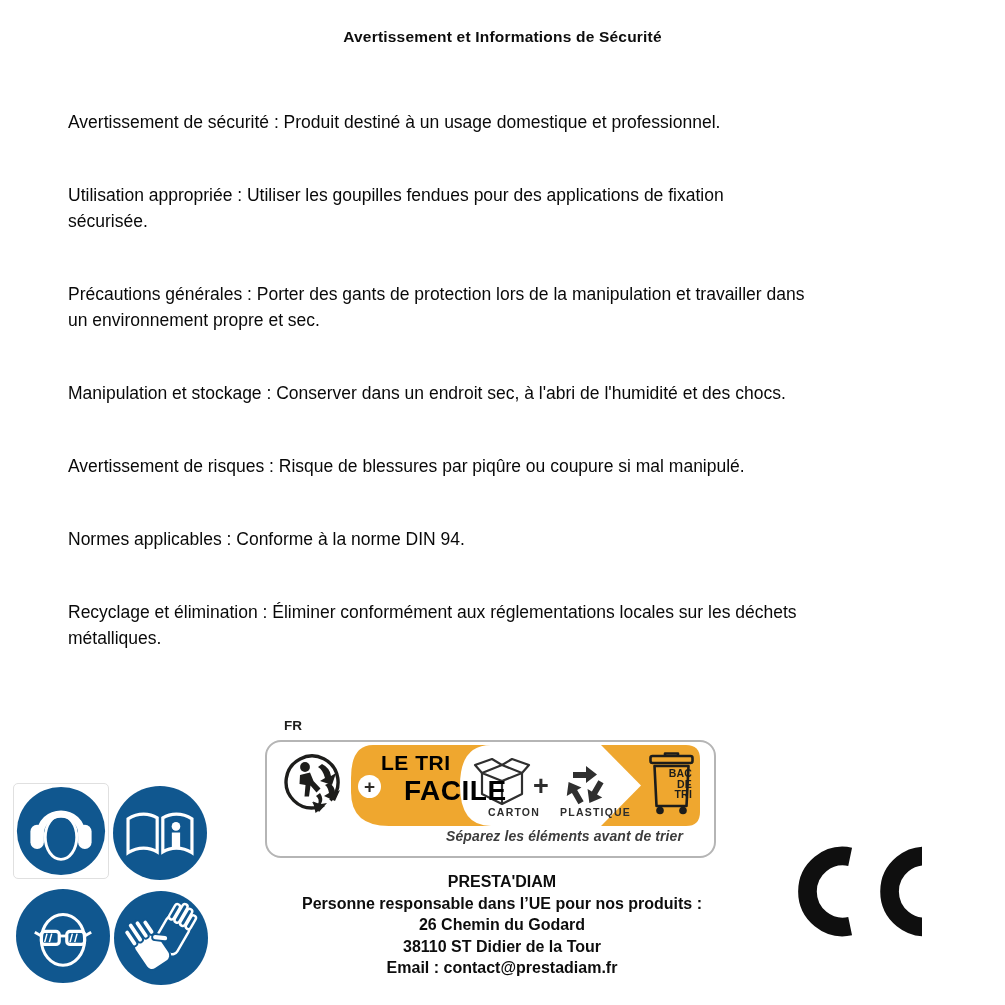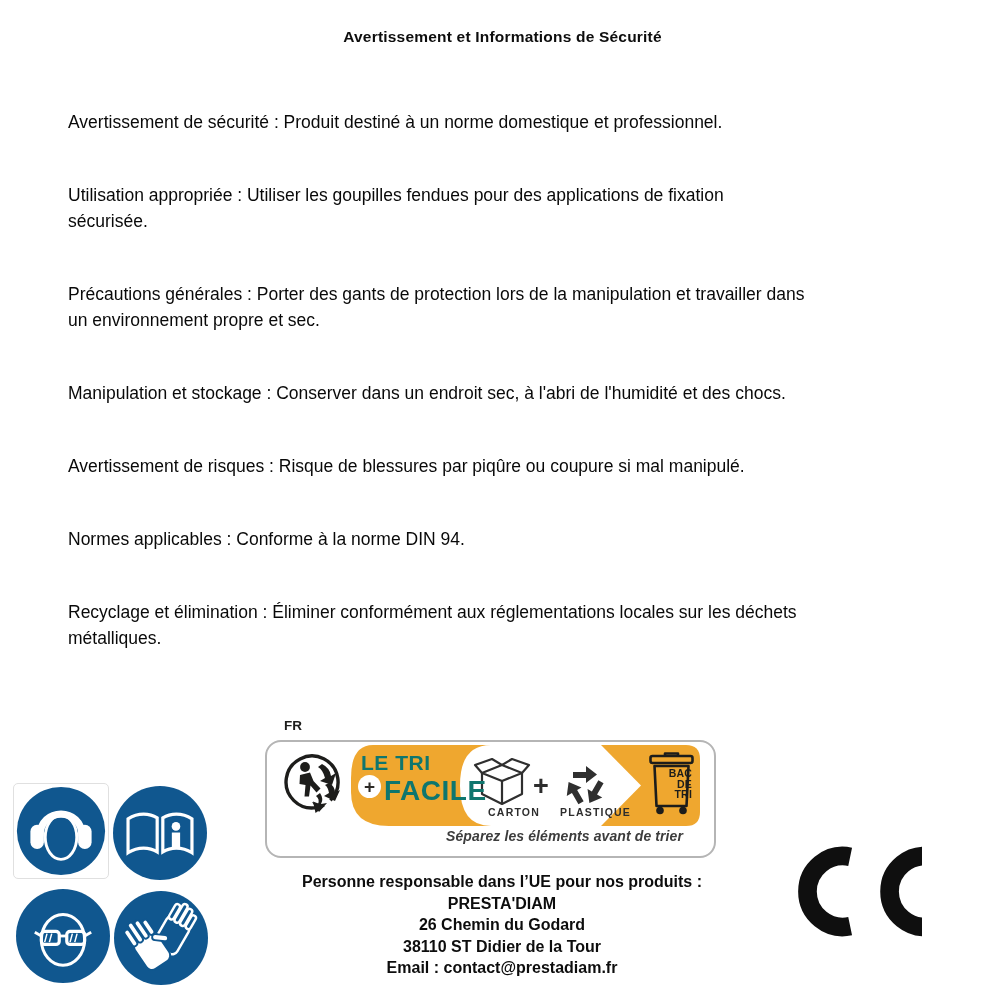--- a/index.html
+++ b/index.html
@@ -15,21 +15,21 @@
   .m-icon{position:absolute;}
   .icon-frame{position:absolute;left:13px;top:783px;width:96px;height:96px;background:#fff;
         border:1px solid #e0e0e0;border-radius:5px;box-sizing:border-box;
         display:flex;align-items:center;justify-content:center;}
 
   
   .fr-code{position:absolute;left:284px;top:718px;font-size:13.5px;font-weight:700;color:#1d1d1b;text-align:right;}
   .label-box{position:absolute;left:265px;top:740px;width:447px;height:114px;background:#fff;
         border:2px solid #b5b5b5;border-radius:16px;box-sizing:content-box;}
   .label-art{position:absolute;left:0;top:0;}
-  .lb-text{position:absolute;color:#0f766e;}
+  .lb-text{position:absolute;color:#000000;margin-left:20px;}
   .letri{left:94px;top:9px;font-size:21px;font-weight:700;letter-spacing:0.5px;}
   .facile{left:117px;top:33px;font-size:28px;font-weight:700;letter-spacing:0.5px;}
   .plus-circle{position:absolute;left:91px;top:33px;width:23px;height:23px;border-radius:50%;
         background:#fff;display:flex;align-items:center;justify-content:center;
         font-size:19px;font-weight:700;color:#2d2a26;line-height:1;}
   .mat-label{position:absolute;font-size:10.5px;font-weight:700;letter-spacing:1.2px;
         color:#2d2d2d;text-align:right;top:64px;}
   .mat-label.carton{left:197px;width:76px;}
   .mat-label.plastique{left:276px;width:88px;}
   .mat-plus{position:absolute;left:266px;top:29px;font-size:27px;font-weight:700;color:#2d2d2d;}
@@ -44,21 +44,21 @@
   .ce{position:absolute;left:798px;top:843px;}
 </style>
 </head>
 <body>
 
 <div class="page">
 
   <div class="doc-title">Avertissement et Informations de Sécurité</div>
 
   <div class="paragraphs">
-    <p>Avertissement de sécurité : Produit destiné à un norme domestique et professionnel.</p>
+    <p>Avertissement de sécurité : Produit destiné à un usage domestique et professionnel.</p>
     <p>Utilisation appropriée : Utiliser les goupilles fendues pour des applications de fixation
 sécurisée.</p>
     <p>Précautions générales : Porter des gants de protection lors de la manipulation et travailler dans
 un environnement propre et sec.</p>
     <p>Manipulation et stockage : Conserver dans un endroit sec, à l'abri de l'humidité et des chocs.</p>
     <p>Avertissement de risques : Risque de blessures par piqûre ou coupure si mal manipulé.</p>
     <p>Normes applicables : Conforme à la norme DIN 94.</p>
     <p>Recyclage et élimination : Éliminer conformément aux réglementations locales sur les déchets
 métalliques.</p>
   </div>
@@ -166,22 +166,22 @@
     <div class="bin-text">
       <div>BAC</div>
       <div>DE</div>
       <div>TRI</div>
     </div>
 
     <div class="separez">Séparez les éléments avant de trier</div>
   </div>
 
   <div class="address">
+    <div>PRESTA'DIAM</div>
     <div>Personne responsable dans l’UE pour nos produits :</div>
-    <div>PRESTA'DIAM</div>
     <div>26 Chemin du Godard</div>
     <div>38110 ST Didier de la Tour</div>
     <div>Email : contact@prestadiam.fr</div>
   </div>
 
   <svg class="ce" width="139" height="97" viewBox="0 0 149 100" aria-label="CE">
     <g stroke="#0f0f0f" stroke-width="20" fill="none" stroke-linecap="butt">
       <path d="M55.9 12.8 A38 38 0 1 0 55.9 87.2"></path>
       <path d="M143.9 12.8 A38 38 0 1 0 143.9 87.2"></path>
       <path d="M134 50 H146"></path>

